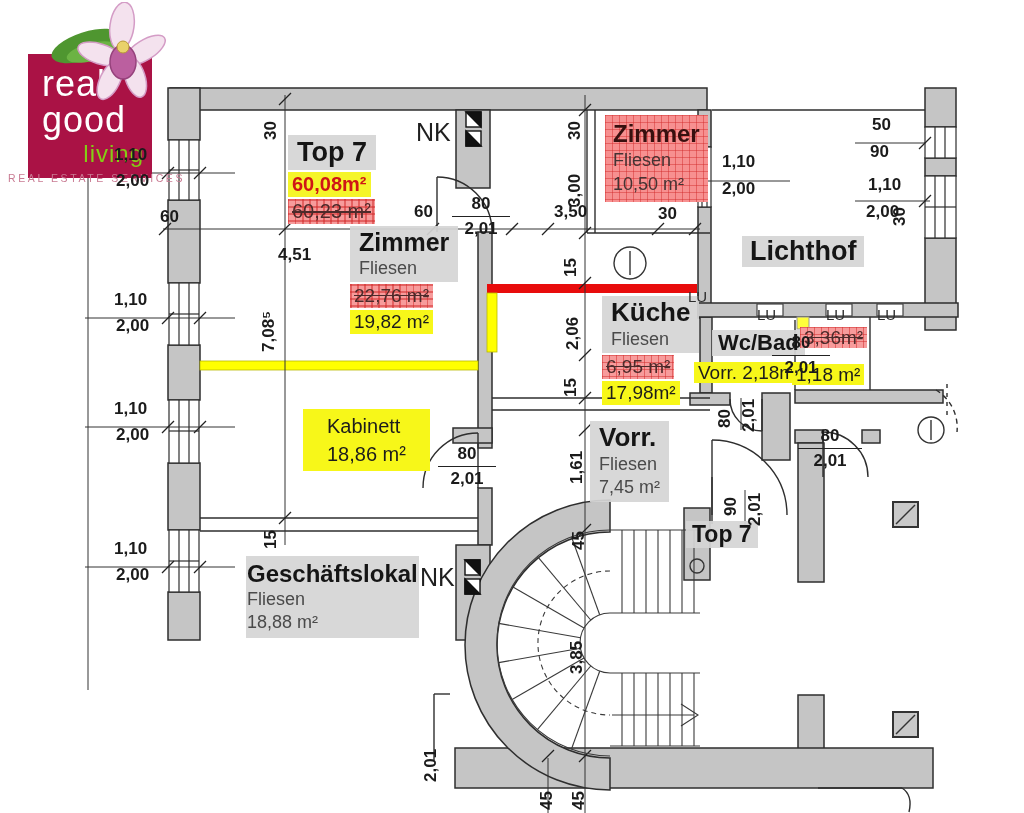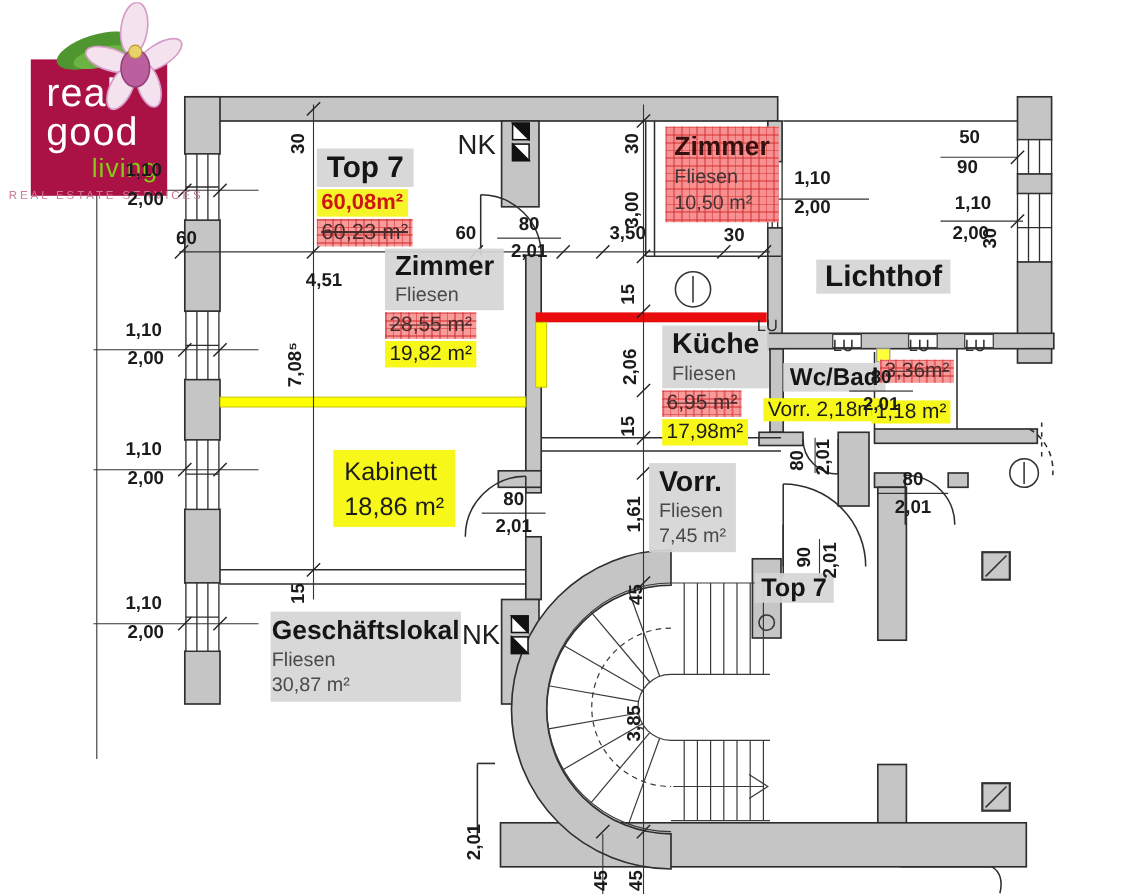--- a/index.html
+++ b/index.html
@@ -298,56 +298,56 @@
     <div class="rn">Zimmer</div>
     <div class="rs">Fliesen</div>
     <div class="rs">10,50 m²</div>
   </div>
 
   <div class="room" style="left:350px;top:226px;">
     <span class="gray-block">
       <span class="room-name" style="display:block;">Zimmer</span>
       <span class="room-sub" style="display:block;">Fliesen</span>
     </span>
-    <span class="hl-red">28,55 m²</span>
+    <span class="hl-red">22,76 m²</span>
     <span class="hl-yellow">19,82 m²</span>
   </div>
 
   <div class="room" style="left:602px;top:296px;justify-content:center;">
     <span class="gray-block">
       <span class="room-name" style="display:block;font-size:26px;">Küche</span>
       <span class="room-sub" style="display:block;">Fliesen</span>
     </span>
     <span class="hl-red">6,95 m²</span>
     <span class="hl-yellow">17,98m²</span>
   </div>
 
   <div class="plan-label gray-block" style="left:698px;top:330px;font-weight:bold;font-size:22px;padding:2px 6px;margin-left:14px;">Wc/Bad</div>
   <div class="plan-label hl-red" style="left:800px;top:327px;">3,36m²</div>
   <div class="plan-label hl-yellow" style="left:694px;top:362px;">Vorr. 2,18m²</div>
   <div class="plan-label hl-yellow" style="left:792px;top:364px;">1,18 m²</div>
 
-  <div class="plan-label hl-yellow" style="left:303px;top:409px;padding:3px 10px;line-height:1.4;font-size:23px;">
+  <div class="plan-label hl-yellow" style="left:303px;top:409px;padding:3px 24px;line-height:1.4;font-size:20px;">
     <span style="display:block;">Kabinett</span>
     <span style="display:block;">18,86 m²</span>
   </div>
 
   <div class="room" style="left:590px;top:421px;">
     <span class="gray-block">
       <span class="room-name" style="display:block;font-size:26px;">Vorr.</span>
       <span class="room-sub" style="display:block;">Fliesen</span>
       <span class="room-sub" style="display:block;">7,45 m²</span>
     </span>
   </div>
 
   <div class="room" style="left:246px;top:556px;">
     <span class="gray-block" style="padding:4px 1px;">
       <span class="room-name" style="display:block;font-size:24px;">Geschäftslokal</span>
       <span class="room-sub" style="display:block;">Fliesen</span>
-      <span class="room-sub" style="display:block;">30,87 m²</span>
+      <span class="room-sub" style="display:block;">18,88 m²</span>
     </span>
   </div>
 
   <div class="plan-label gray-block" style="left:742px;top:236px;font-weight:bold;font-size:27px;padding:2px 8px;">Lichthof</div>
   <div class="plan-label gray-block" style="left:686px;top:521px;font-weight:bold;font-size:23px;padding:2px 6px;">Top 7</div>
 
   <div id="dim-layer">
       <div class="dim" style="left: 114px; top: 146px;">1,10</div>
       <div class="dim" style="left: 116px; top: 172px;">2,00</div>
       <div class="dim" style="left: 114px; top: 291px;">1,10</div>

